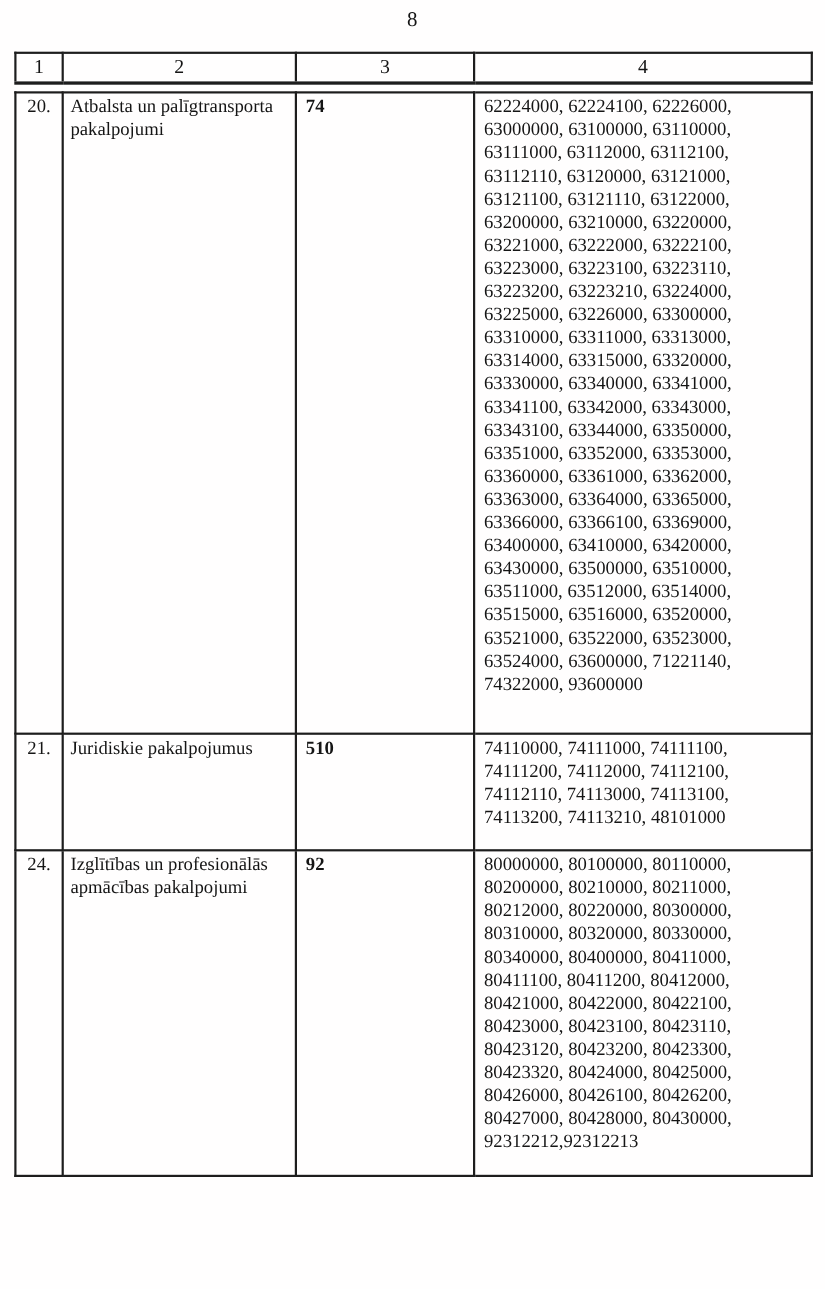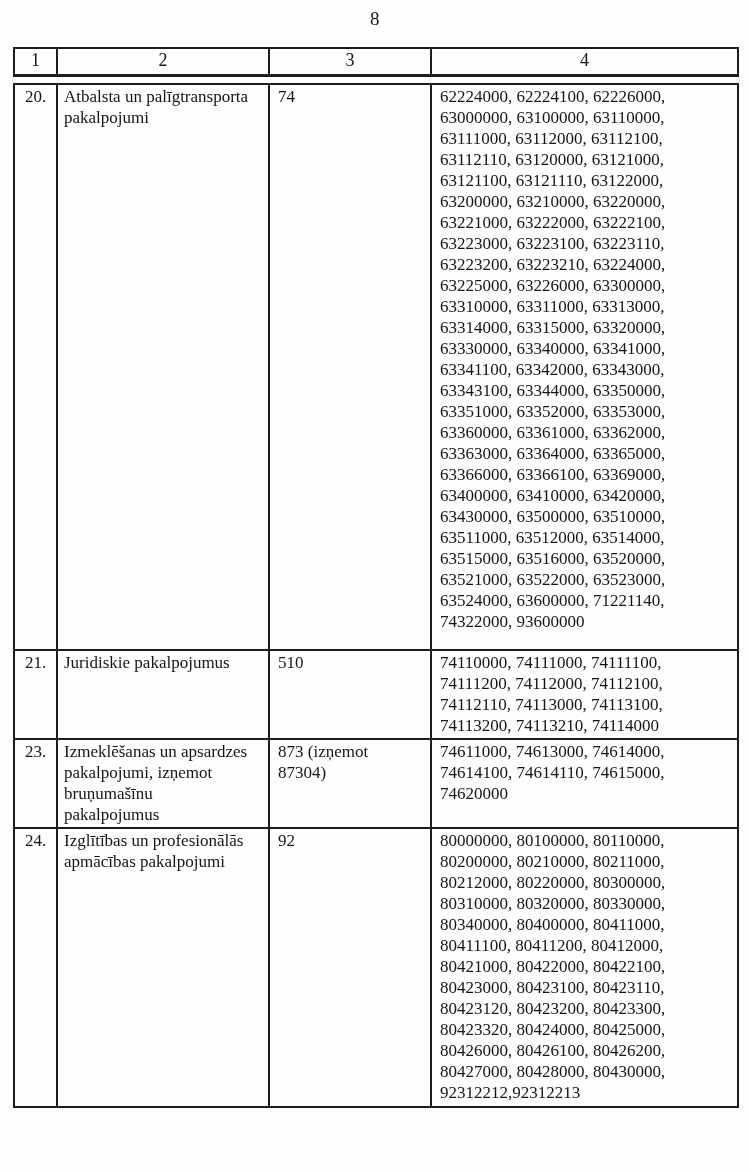--- a/index.html
+++ b/index.html
@@ -37,39 +37,39 @@
   .body-table {
     margin-top: 6px;
   }
   .doc-table col.c1 { width: 43px; }
   .doc-table col.c2 { width: 212px; }
   .doc-table col.c3 { width: 162px; }
   .doc-table col.c4 { width: 307px; }
   .doc-table td {
     border: 2px solid #1d1d1d;
     vertical-align: top;
-    padding: 1px 6px 2px 6px;
+    padding: 1px 6px 19px 6px;
     white-space: pre-line;
     overflow: hidden;
   }
   .header-table td {
     text-align: center;
     font-size: 18px;
     padding: 1px 2px 2px 2px;
     height: 22px;
     border-bottom-width: 3px;
   }
   .body-table { border-bottom: 1px solid #1d1d1d; }
   .body-table td.num {
     text-align: center;
     padding-left: 2px;
     padding-right: 2px;
   }
   .body-table td.codes { padding-left: 8px; }
-  .body-table td.cat { padding-left: 8px; }
+  .body-table td.cat { padding-left: 8px; font-weight: bold; }
   tr.r20 td { height: 561px; }
   tr.r21 td { height: 81px; margin-left: 47px; }
   tr.r22 td { height: 62px; }
   tr.r23 td { height: 84px; }
   tr.r24 td { height: 274px; }
 </style>
 </head>
 <body>
 
 <div class="page">
@@ -135,36 +135,24 @@
 74322000, 93600000</td>
     </tr>
 
     <tr class="r21">
       <td class="num">21.</td>
       <td>Juridiskie pakalpojumus</td>
       <td class="cat">510</td>
       <td class="codes">74110000, 74111000, 74111100,
 74111200, 74112000, 74112100,
 74112110, 74113000, 74113100,
-74113200, 74113210, 74114000</td>
+74113200, 74113210, 48101000</td>
     </tr>
 
 
-    <tr class="r23">
-      <td class="num">23.</td>
-      <td>Izmeklēšanas un apsardzes
-pakalpojumi, izņemot
-bruņumašīnu
-pakalpojumus</td>
-      <td class="cat">873 (izņemot
-87304)</td>
-      <td class="codes">74611000, 74613000, 74614000,
-74614100, 74614110, 74615000,
-74620000</td>
-    </tr>
 
     <tr class="r24">
       <td class="num">24.</td>
       <td>Izglītības un profesionālās
 apmācības pakalpojumi</td>
       <td class="cat">92</td>
       <td class="codes">80000000, 80100000, 80110000,
 80200000, 80210000, 80211000,
 80212000, 80220000, 80300000,
 80310000, 80320000, 80330000,

